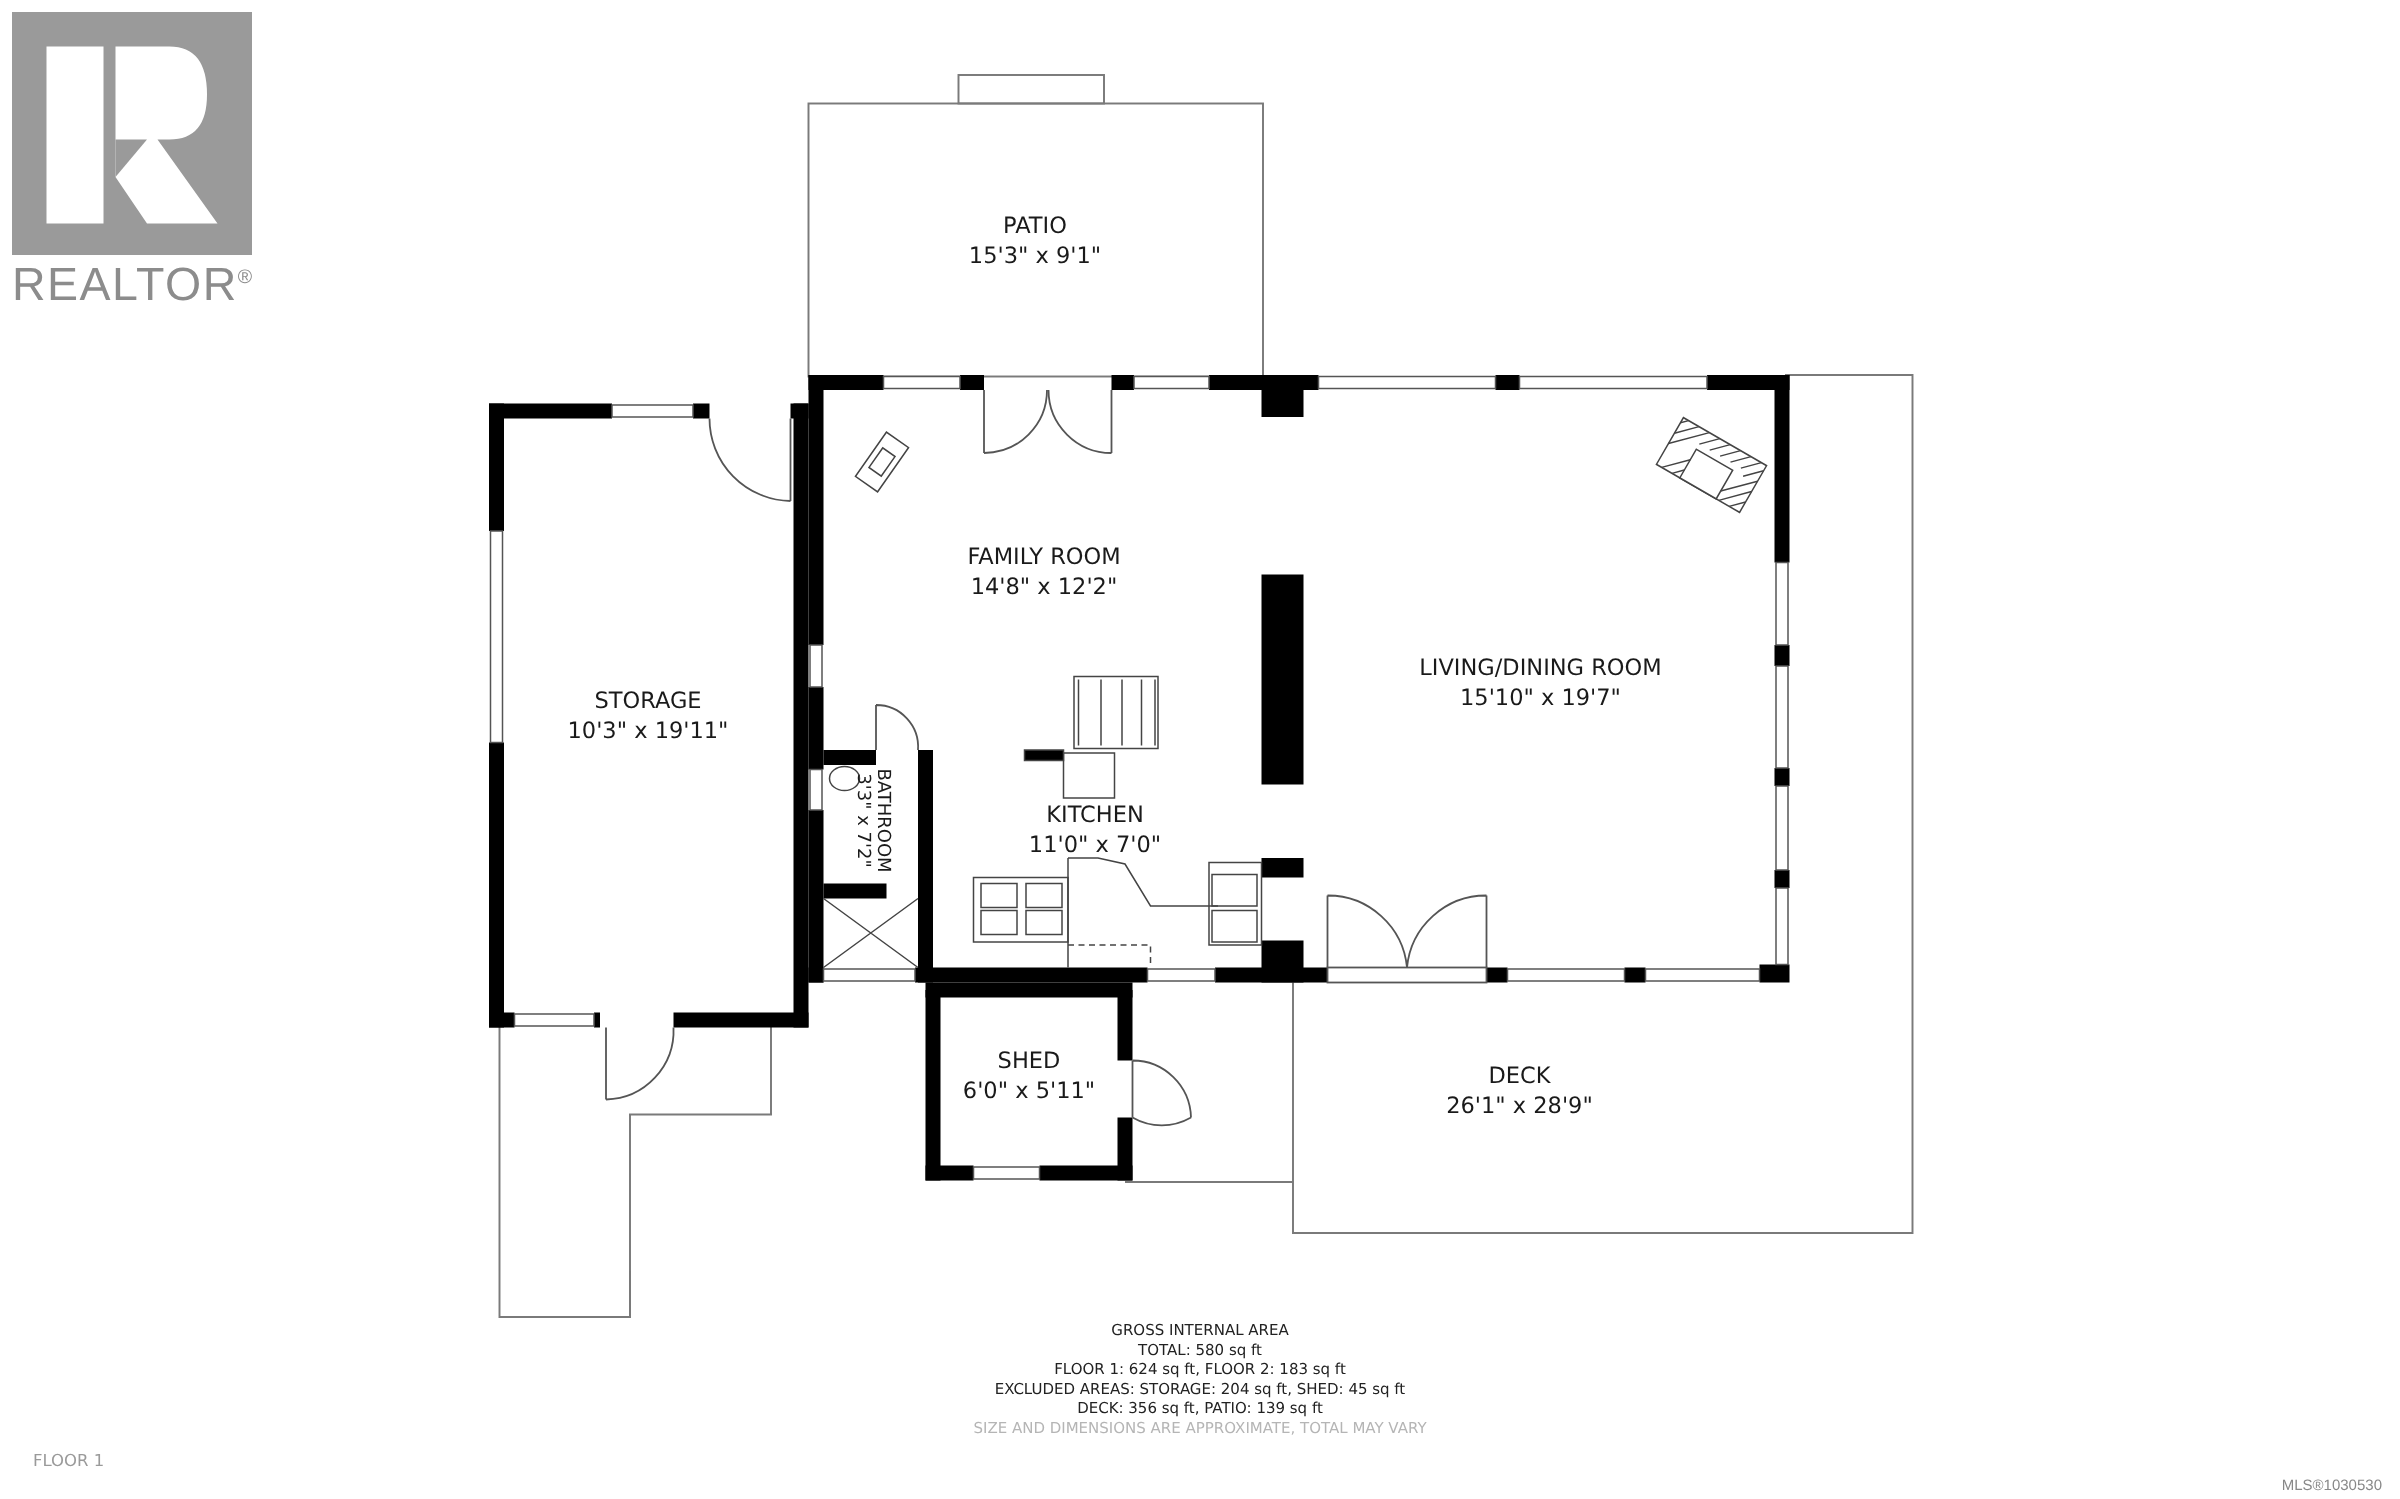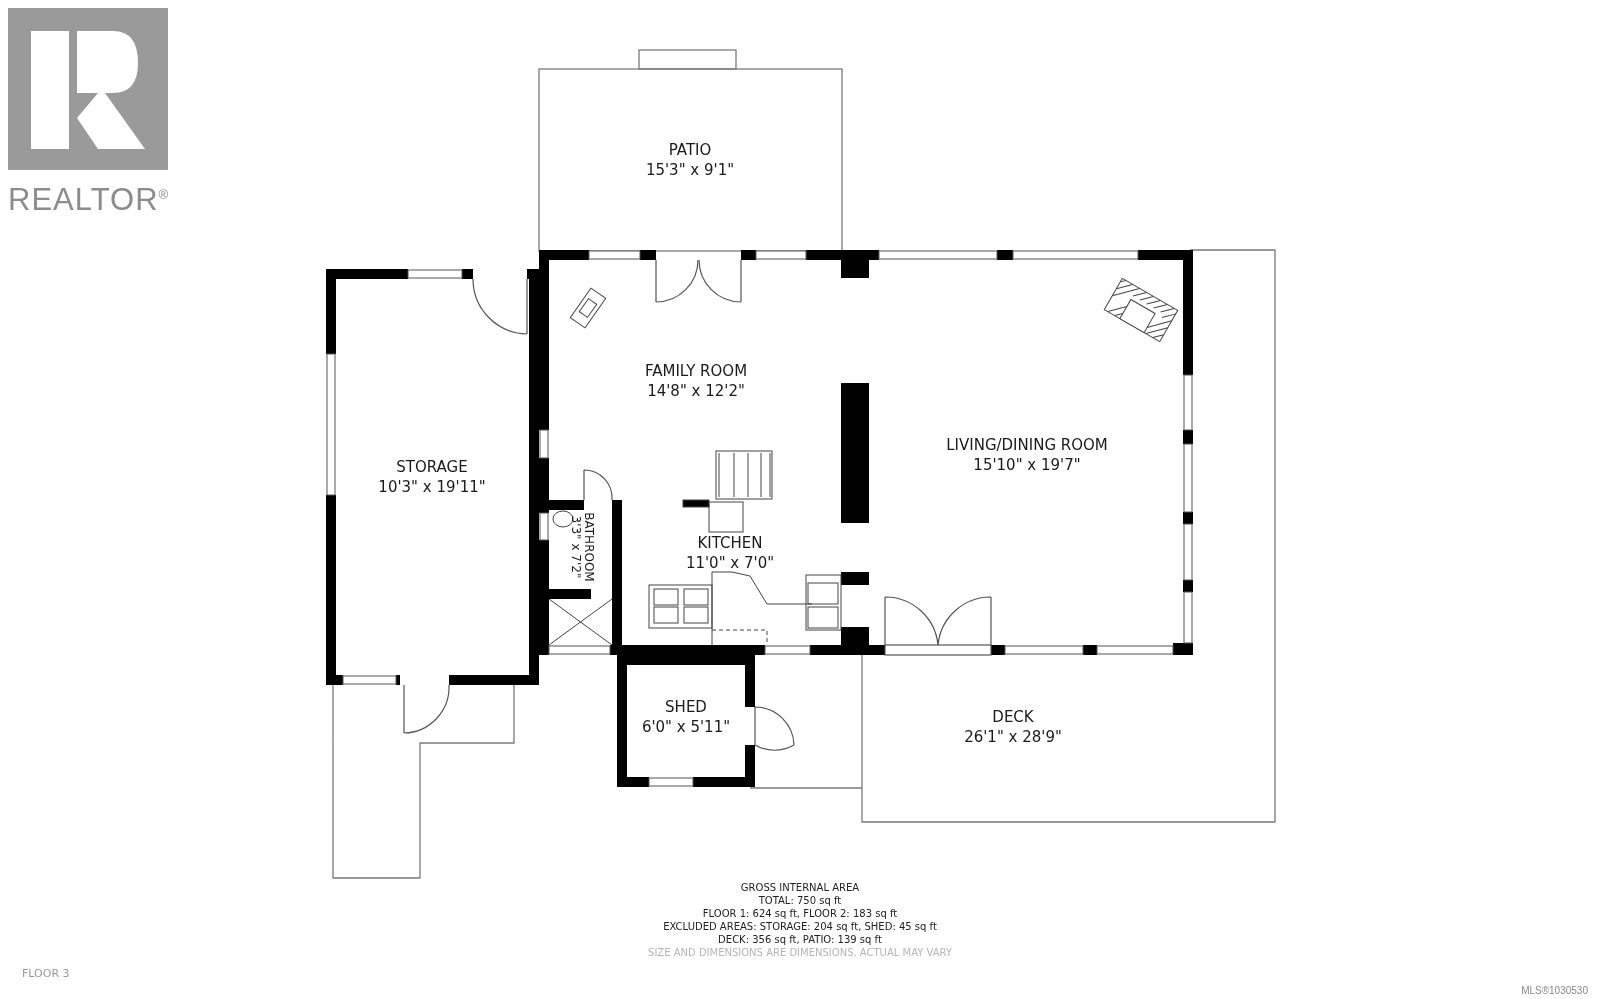--- a/index.html
+++ b/index.html
@@ -1,19 +1,19 @@
 <!DOCTYPE html>
 <html><head>
 <meta charset="utf-8">
 <style>
   html, body { margin: 0; padding: 0; background: #ffffff; }
   body { width: 1600px; height: 999px; position: relative; overflow: hidden; font-family: "DejaVu Sans", sans-serif; }
   .logo { position: absolute; left: 8px; top: 8px; width: 160px; }
   .logo-box { width: 160px; height: 162px; background: #9a9a9a; position: relative; }
-  .logo-text { font-family: "Liberation Sans", sans-serif; font-size: 31px; color: #8c8c8c; letter-spacing: 1px; margin-top: 12px; }
+  .logo-text { font-family: "Liberation Sans", sans-serif; font-size: 31px; color: #8c8c8c; letter-spacing: 1px; margin-top: 2px; }
   .logo-text sup { font-size: 13px; }
   svg.plan { position: absolute; left: 0; top: 0; }
   .room-label { font-family: "DejaVu Sans", sans-serif; font-size: 15px; fill: #1a1a1a; text-anchor: middle; }
   .area { position: absolute; left: 600px; top: 881px; width: 400px; text-align: center; font-family: "DejaVu Sans", sans-serif; font-size: 10px; line-height: 13px; color: #222; }
   .area .disclaimer { color: #b5b5b5; }
   .floor { position: absolute; left: 22px; top: 967px; font-size: 11px; color: #9a9a9a; font-family: "DejaVu Sans", sans-serif; }
   .mls { position: absolute; right: 12px; top: 985px; font-size: 10px; color: #888; font-family: "Liberation Sans", sans-serif; }
 </style>
 </head>
 <body>
@@ -185,21 +185,21 @@
     <text class="room-label" x="686" y="732">6'0" x 5'11"</text>
     <text class="room-label" x="1013" y="722">DECK</text>
     <text class="room-label" x="1013" y="742">26'1" x 28'9"</text>
     <text class="room-label" style="font-size:12px" transform="translate(585,547) rotate(90)" x="0" y="0">BATHROOM</text>
     <text class="room-label" style="font-size:12px" transform="translate(572,547) rotate(90)" x="0" y="0">3'3" x 7'2"</text>
   </g>
 </svg>
 
 <div class="area">
   <div>GROSS INTERNAL AREA</div>
-  <div>TOTAL: 750 sq ft</div>
+  <div>TOTAL: 580 sq ft</div>
   <div>FLOOR 1: 624 sq ft, FLOOR 2: 183 sq ft</div>
   <div>EXCLUDED AREAS: STORAGE: 204 sq ft, SHED: 45 sq ft</div>
   <div>DECK: 356 sq ft, PATIO: 139 sq ft</div>
-  <div class="disclaimer">SIZE AND DIMENSIONS ARE DIMENSIONS, ACTUAL MAY VARY</div>
+  <div class="disclaimer">SIZE AND DIMENSIONS ARE APPROXIMATE, TOTAL MAY VARY</div>
 </div>
 
-<div class="floor">FLOOR 3</div>
+<div class="floor">FLOOR 1</div>
 <div class="mls">MLS®1030530</div>
 
 </body></html>

